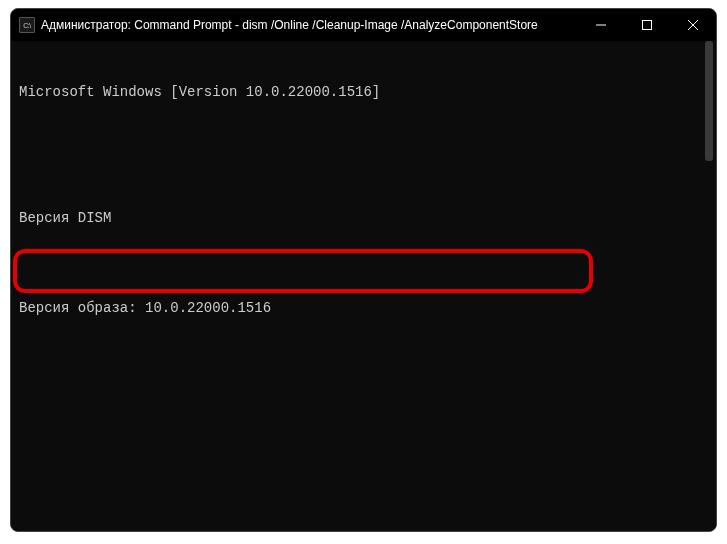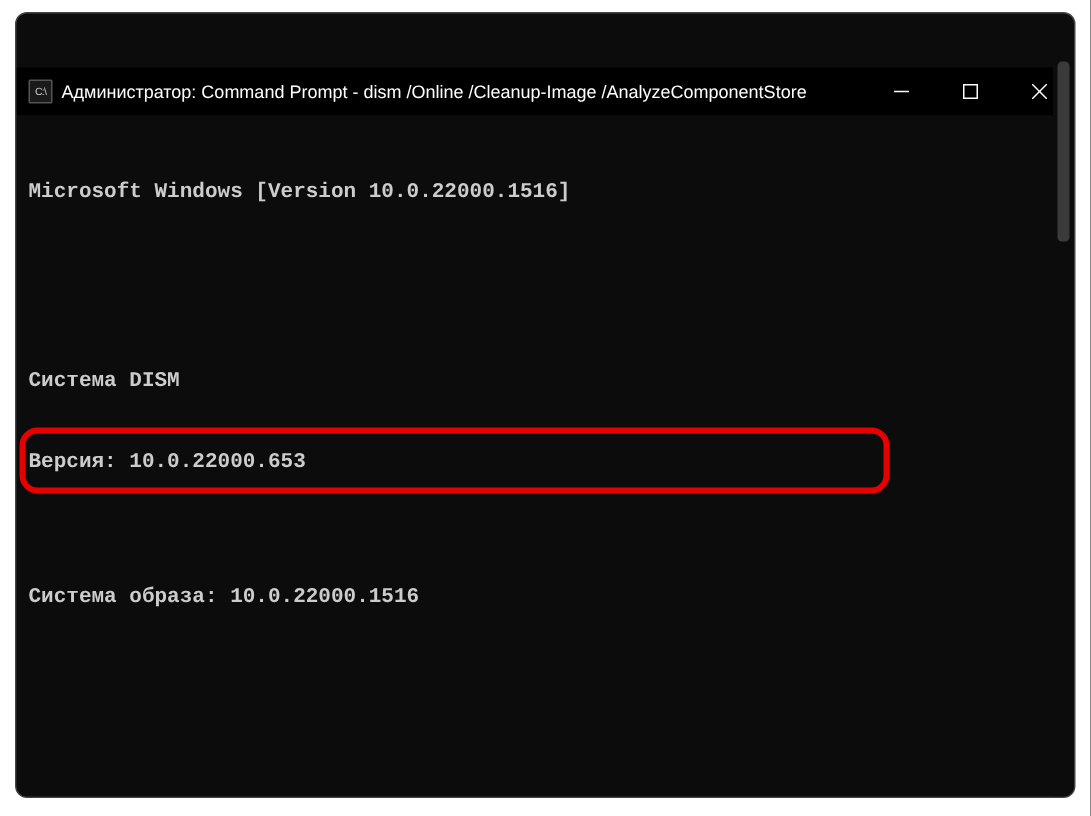--- a/index.html
+++ b/index.html
@@ -25,21 +25,20 @@
   }
   .titlebar {
     height: 32px;
     background: #000000;
     display: flex;
     align-items: center;
     padding-left: 8px;
     color: #ffffff;
     font-family: "Segoe UI", Arial, sans-serif;
     font-size: 12px;
-    margin-top: 36px;
   }
   .titlebar-icon {
     width: 16px;
     height: 16px;
     margin-right: 6px;
     display: inline-flex;
     align-items: center;
     justify-content: center;
     background: #1a1a1a;
     border: 1px solid #555;
@@ -64,21 +63,21 @@
     flex: 1;
     background: #0c0c0c;
     color: #cccccc;
     font-size: 14px;
     line-height: 18px;
     padding: 6px 8px;
     white-space: pre;
     font-family: Consolas, "Courier New", monospace;
     position: relative;
   }
-  .terminal-line { white-space: pre; font-weight: bold; }
+  .terminal-line { white-space: pre; }
   .highlight-box {
     position: absolute;
     border: 4px solid #e60000;
     border-radius: 12px;
     left: 2px;
     top: 208px;
     width: 580px;
     height: 44px;
     pointer-events: none;
   }
@@ -126,24 +125,23 @@
             <line x1="10" y1="0" x2="0" y2="10" stroke="#fff" stroke-width="1"></line>
           </svg>
       </div>
     </div>
   </div>
 
   <div class="terminal-body">
     <div class="terminal-line">Microsoft Windows [Version 10.0.22000.1516]</div>
     <div class="terminal-line"></div>
     <div class="terminal-line"></div>
-    <div class="terminal-line">Cистема DISM</div>
-    <div class="terminal-line">Версия: 10.0.22000.653</div>
+    <div class="terminal-line">Версия DISM</div>
     <div class="terminal-line"></div>
-    <div class="terminal-line">Cистема образа: 10.0.22000.1516</div>
+    <div class="terminal-line">Версия образа: 10.0.22000.1516</div>
     <div class="terminal-line"></div>
     
     <div class="highlight-box"></div>
   </div>
 
   <div class="scrollbar">
     <div class="scroll-thumb"></div>
   </div>
 
 </div>

